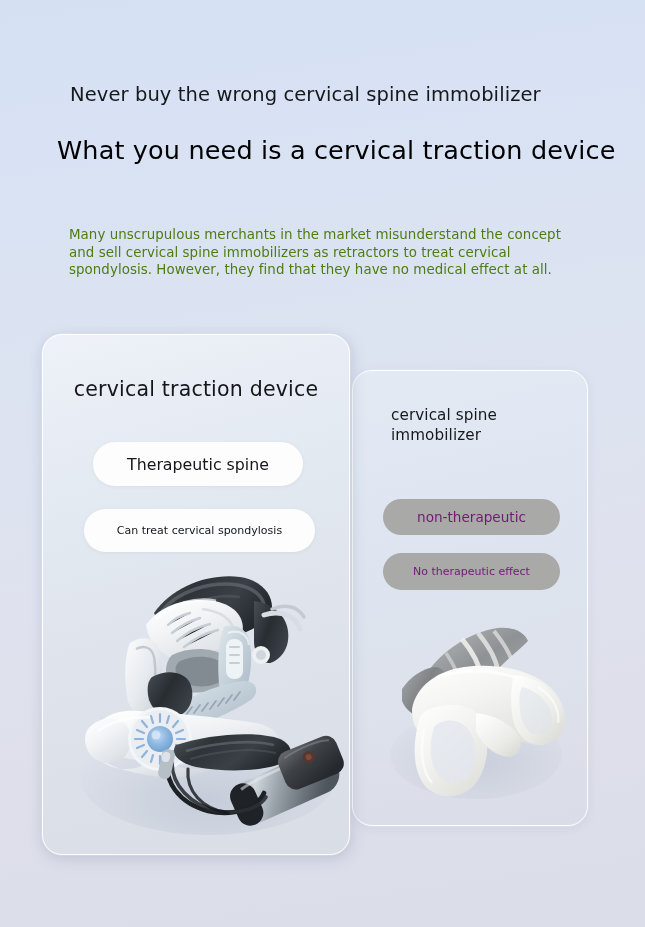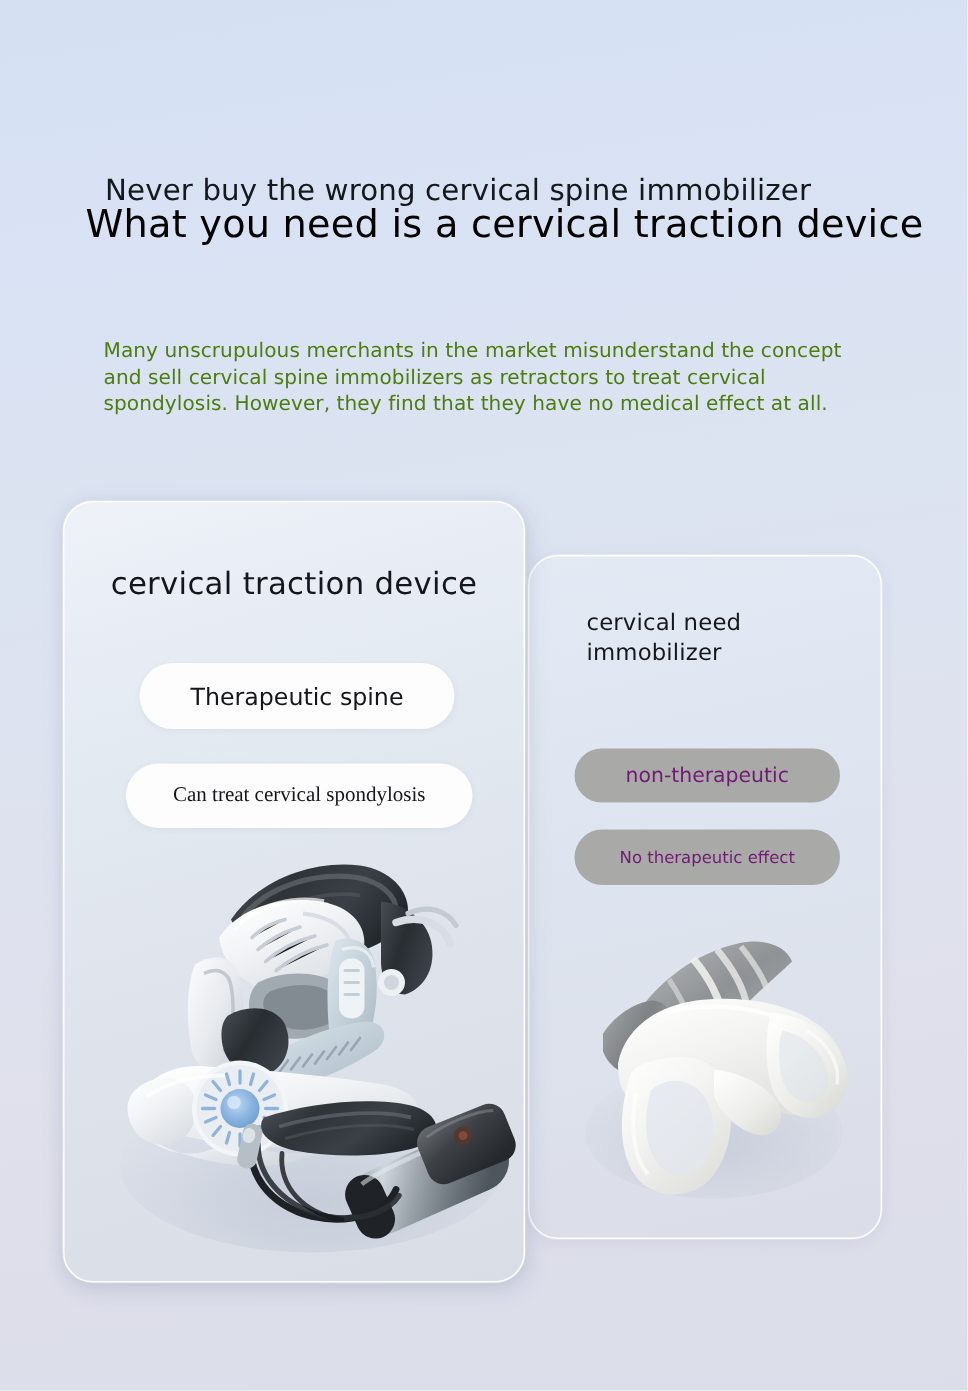--- a/index.html
+++ b/index.html
@@ -36,21 +36,20 @@
   .headline-sub {
     position: absolute;
     left: 70px;
     top: 82px;
     font-size: 19.5px;
     line-height: 26px;
     color: #16191c;
     letter-spacing: 0.1px;
     white-space: nowrap;
     font-weight: 400;
-    margin-top: 32px;
   }
 
   .headline-main {
     position: absolute;
     left: 57px;
     top: 133px;
     font-size: 25.5px;
     line-height: 34px;
     color: #000000;
     letter-spacing: 0.15px;
@@ -172,21 +171,21 @@
     color: #141619;
     box-shadow: 0 1px 4px rgba(130,145,175,0.12);
   }
 
   .pill-gray {
     background: #a9a9a7;
     color: #701a75;
   }
 
   .pill-w1 { left: 51px; top: 108px; width: 210px; height: 44px; font-size: 15.8px; }
-  .pill-w2 { left: 42px; top: 175px; width: 231px; height: 43px; font-size: 14px; font-family: Liberation Serif, serif; }
+  .pill-w2 { left: 42px; top: 175px; width: 231px; height: 43px; font-size: 11px; }
 
   .pill-g1 { left: 31px; top: 129px; width: 177px; height: 36px; font-size: 13.6px; }
   .pill-g2 { left: 31px; top: 183px; width: 177px; height: 37px; font-size: 11px; }
 
   
   .product { position: absolute; }
 
   .product-traction {
     left: 26px;
     top: 225px;
@@ -207,21 +206,21 @@
 <div class="page">
 
   <div class="headline-sub">Never buy the wrong cervical spine immobilizer</div>
 
   <div class="headline-main">What you need is a cervical traction device</div>
 
   <div class="body-paragraph">Many unscrupulous merchants in the market misunderstand the concept and sell cervical spine immobilizers as retractors to treat cervical spondylosis. However, they find that they have no medical effect at all.</div>
 
   <div class="card card-right">
 
-    <div class="card-title-right">cervical need immobilizer</div>
+    <div class="card-title-right">cervical spine immobilizer</div>
 
     <div class="pill pill-gray pill-g1">non-therapeutic</div>
 
     <div class="pill pill-gray pill-g2">No therapeutic effect</div>
 
     <svg class="product product-collar" viewBox="0 0 215 200">
       <defs>
         <linearGradient id="collarWhite" x1="0" y1="0" x2="0.7" y2="1">
           <stop offset="0%" stop-color="#ffffff"></stop>
           <stop offset="45%" stop-color="#f4f4f2"></stop>

